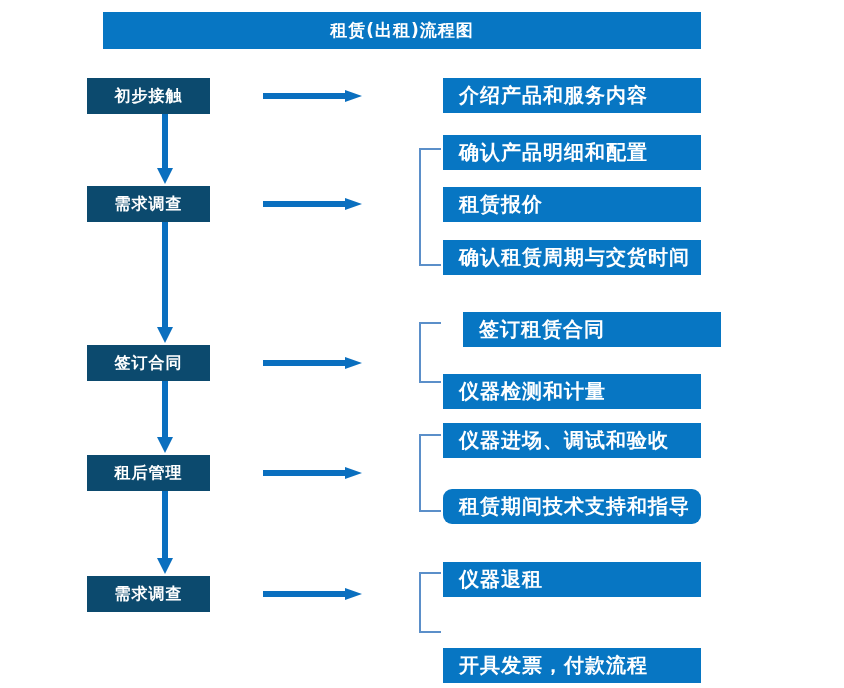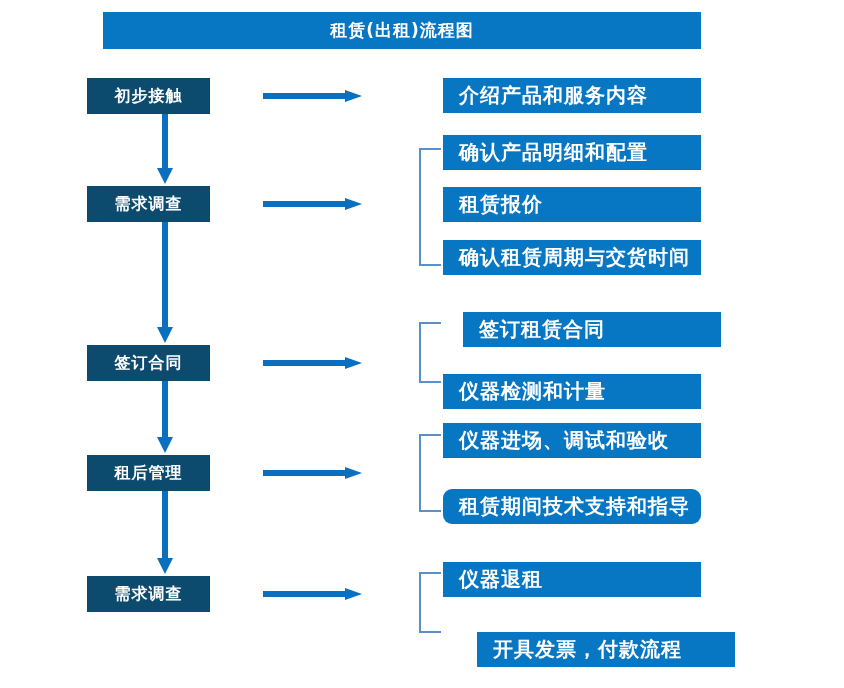--- a/index.html
+++ b/index.html
@@ -190,15 +190,15 @@
   <div class="detail-box" style="top:312px;margin-left:20px;">签订租赁合同</div>
 
   <div class="detail-box" style="top:374px;">仪器检测和计量</div>
 
   <div class="detail-box" style="top:423px;">仪器进场、调试和验收</div>
 
   <div class="detail-box" style="top:489px;border-radius:9px;">租赁期间技术支持和指导</div>
 
   <div class="detail-box" style="top:562px;">仪器退租</div>
 
-  <div class="detail-box" style="top:632px;margin-left:34px;">开具发票，付款流程</div>
+  <div class="detail-box" style="top:648px;">开具发票，付款流程</div>
 
 </div>
 
 </body></html>

